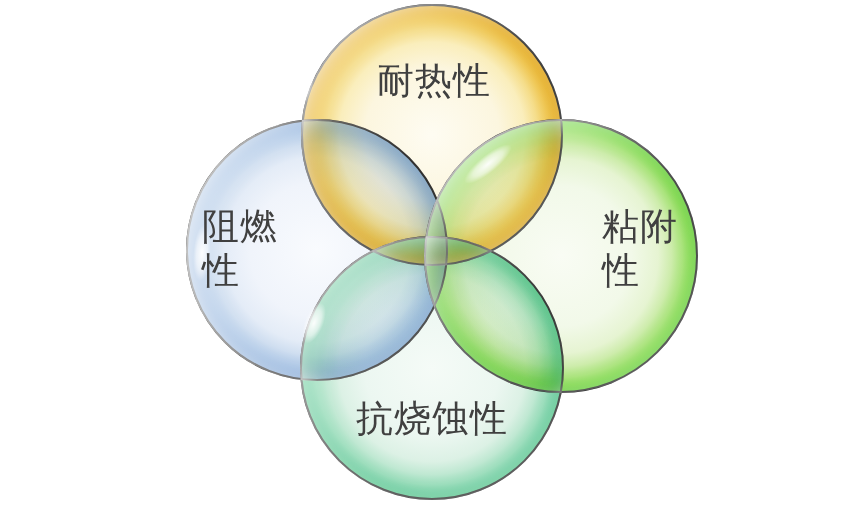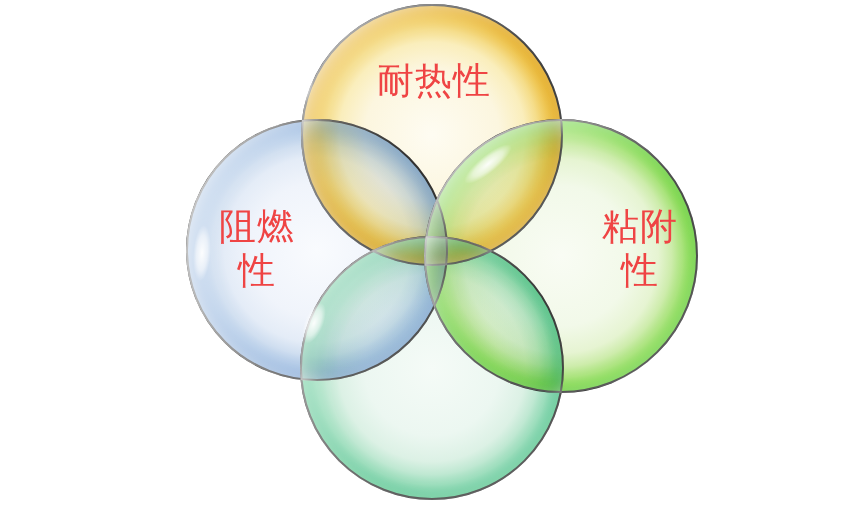--- a/index.html
+++ b/index.html
@@ -46,30 +46,30 @@
     background:radial-gradient(closest-side, rgba(255,255,255,.95) 0%, rgba(255,255,255,.55) 45%, rgba(255,255,255,0) 72%);
   }
   .st-top   {left:287px;top:58px; width:30px;height:58px;transform:rotate(14deg);}
   .st-left  {left:190px;top:214px;width:24px;height:78px;transform:rotate(4deg);}
   .st-right {left:447px;top:152px;width:82px;height:24px;transform:rotate(-39deg);}
   .st-bottom{left:301px;top:293px;width:26px;height:60px;transform:rotate(22deg);}
   
   .label{
     position:absolute;
     transform:translate(-50%,-50%);
-    color:#ef4444;
+    color:#404040;
     font-size:37px;
     line-height:44px;
     letter-spacing:1px;
-    text-align:center;
+    text-align:left;
     white-space:pre-line;
     pointer-events:none;
   }
   .l-top   {left:434px;top:81px;}
-  .l-left  {left:257px;top:249px;}
+  .l-left  {left:240px;top:249px;}
   .l-right {left:640px;top:249px;}
   .l-bottom{left:432px;top:419px;}
 </style>
 </head>
 <body>
 
 <div class="venn">
 
   <div class="circle fill geo-top f-top"></div>
   <div class="circle fill geo-left f-left"></div>
@@ -84,14 +84,15 @@
   <div class="streak st-top"></div>
   <div class="streak st-left"></div>
   <div class="streak st-right"></div>
   <div class="streak st-bottom"></div>
 
   <div class="label l-top">耐热性</div>
   <div class="label l-left">阻燃
 性</div>
   <div class="label l-right">粘附
 性</div>
+  <div class="label l-bottom">抗烧蚀性</div>
 
 </div>
 
 </body></html>

